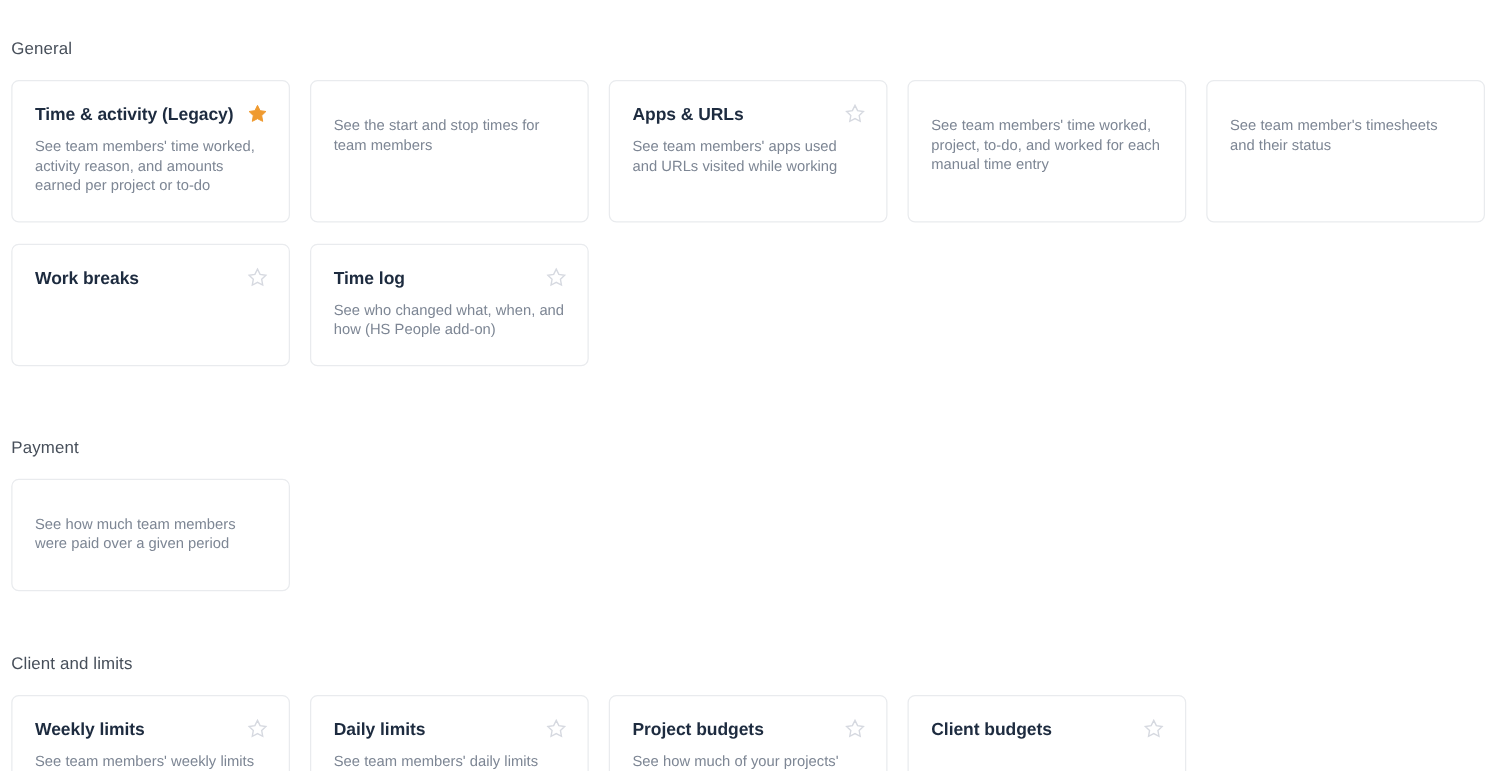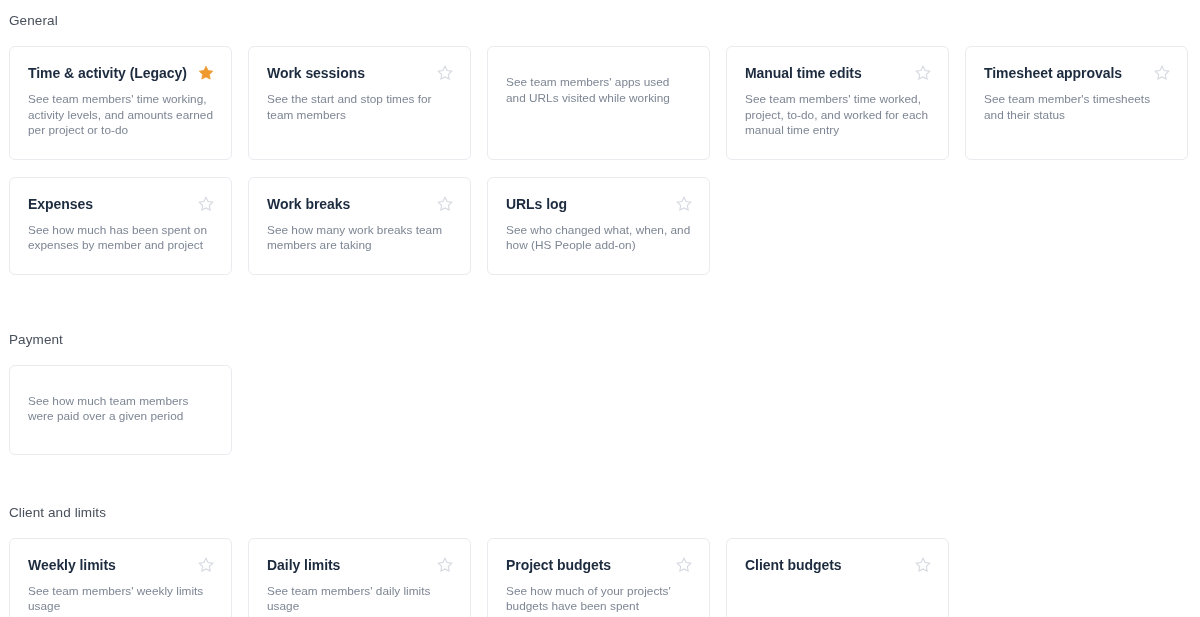--- a/index.html
+++ b/index.html
@@ -27,21 +27,21 @@
   .section-heading {
     font-size: 13.5px;
     line-height: 18px;
     font-weight: 400;
     color: #474f5a;
     letter-spacing: 0.1px;
     margin: 0;
     padding: 0;
   }
 
-  .section-general  .section-heading { padding-top: 12px; }
+  .section-general  .section-heading { padding-top: 30px; }
   .section-payment  .section-heading { padding-top: 0; }
   .section-budgets  .section-heading { padding-top: 0; }
 
   .section-payment { margin-top: 56px; }
   .section-budgets { margin-top: 49px; }
 
   .card-grid {
     display: flex;
     flex-wrap: wrap;
     gap: 17px 16px;
@@ -114,90 +114,62 @@
 
       <div class="card row-tall">
         <div class="card-head">
           <div class="card-title">Time &amp; activity (Legacy)</div>
           <span class="star-btn star-filled">
             <svg viewBox="0 0 20 20">
                 <path d="M10 1.6l2.6 5.3 5.8.85-4.2 4.1 1 5.75L10 14.9l-5.2 2.7 1-5.75-4.2-4.1 5.8-.85z"></path>
               </svg>
           </span>
         </div>
-        <div class="card-desc">See team members' time working, activity levels, and amounts earned per project or to-do</div>
-      </div>
-
-      <div class="card row-tall">
-        <div class="card-head">
-          <div class="card-title">Work sessions</div>
-          <span class="star-btn star-outline">
-            <svg viewBox="0 0 20 20">
-                <path d="M10 1.6l2.6 5.3 5.8.85-4.2 4.1 1 5.75L10 14.9l-5.2 2.7 1-5.75-4.2-4.1 5.8-.85z"></path>
-              </svg>
-          </span>
-        </div>
+        <div class="card-desc">See team members' time worked, activity reason, and amounts earned per project or to-do</div>
+      </div>
+
+      <div class="card row-tall">
         <div class="card-desc">See the start and stop times for team members</div>
       </div>
 
       <div class="card row-tall">
+        <div class="card-head">
+          <div class="card-title">Apps &amp; URLs</div>
+          <span class="star-btn star-outline">
+            <svg viewBox="0 0 20 20">
+                <path d="M10 1.6l2.6 5.3 5.8.85-4.2 4.1 1 5.75L10 14.9l-5.2 2.7 1-5.75-4.2-4.1 5.8-.85z"></path>
+              </svg>
+          </span>
+        </div>
         <div class="card-desc">See team members' apps used and URLs visited while working</div>
       </div>
 
       <div class="card row-tall">
-        <div class="card-head">
-          <div class="card-title">Manual time edits</div>
-          <span class="star-btn star-outline">
-            <svg viewBox="0 0 20 20">
-                <path d="M10 1.6l2.6 5.3 5.8.85-4.2 4.1 1 5.75L10 14.9l-5.2 2.7 1-5.75-4.2-4.1 5.8-.85z"></path>
-              </svg>
-          </span>
-        </div>
         <div class="card-desc">See team members' time worked, project, to-do, and worked for each manual time entry</div>
       </div>
 
       <div class="card row-tall">
-        <div class="card-head">
-          <div class="card-title">Timesheet approvals</div>
-          <span class="star-btn star-outline">
-            <svg viewBox="0 0 20 20">
-                <path d="M10 1.6l2.6 5.3 5.8.85-4.2 4.1 1 5.75L10 14.9l-5.2 2.7 1-5.75-4.2-4.1 5.8-.85z"></path>
-              </svg>
-          </span>
-        </div>
         <div class="card-desc">See team member's timesheets and their status</div>
       </div>
 
+
       <div class="card row-short">
         <div class="card-head">
-          <div class="card-title">Expenses</div>
-          <span class="star-btn star-outline">
-            <svg viewBox="0 0 20 20">
-                <path d="M10 1.6l2.6 5.3 5.8.85-4.2 4.1 1 5.75L10 14.9l-5.2 2.7 1-5.75-4.2-4.1 5.8-.85z"></path>
-              </svg>
-          </span>
-        </div>
-        <div class="card-desc">See how much has been spent on expenses by member and project</div>
+          <div class="card-title">Work breaks</div>
+          <span class="star-btn star-outline">
+            <svg viewBox="0 0 20 20">
+                <path d="M10 1.6l2.6 5.3 5.8.85-4.2 4.1 1 5.75L10 14.9l-5.2 2.7 1-5.75-4.2-4.1 5.8-.85z"></path>
+              </svg>
+          </span>
+        </div>
       </div>
 
       <div class="card row-short">
         <div class="card-head">
-          <div class="card-title">Work breaks</div>
-          <span class="star-btn star-outline">
-            <svg viewBox="0 0 20 20">
-                <path d="M10 1.6l2.6 5.3 5.8.85-4.2 4.1 1 5.75L10 14.9l-5.2 2.7 1-5.75-4.2-4.1 5.8-.85z"></path>
-              </svg>
-          </span>
-        </div>
-        <div class="card-desc">See how many work breaks team members are taking</div>
-      </div>
-
-      <div class="card row-short">
-        <div class="card-head">
-          <div class="card-title">URLs log</div>
+          <div class="card-title">Time log</div>
           <span class="star-btn star-outline">
             <svg viewBox="0 0 20 20">
                 <path d="M10 1.6l2.6 5.3 5.8.85-4.2 4.1 1 5.75L10 14.9l-5.2 2.7 1-5.75-4.2-4.1 5.8-.85z"></path>
               </svg>
           </span>
         </div>
         <div class="card-desc">See who changed what, when, and how (HS People add-on)</div>
       </div>
 
     </div>

